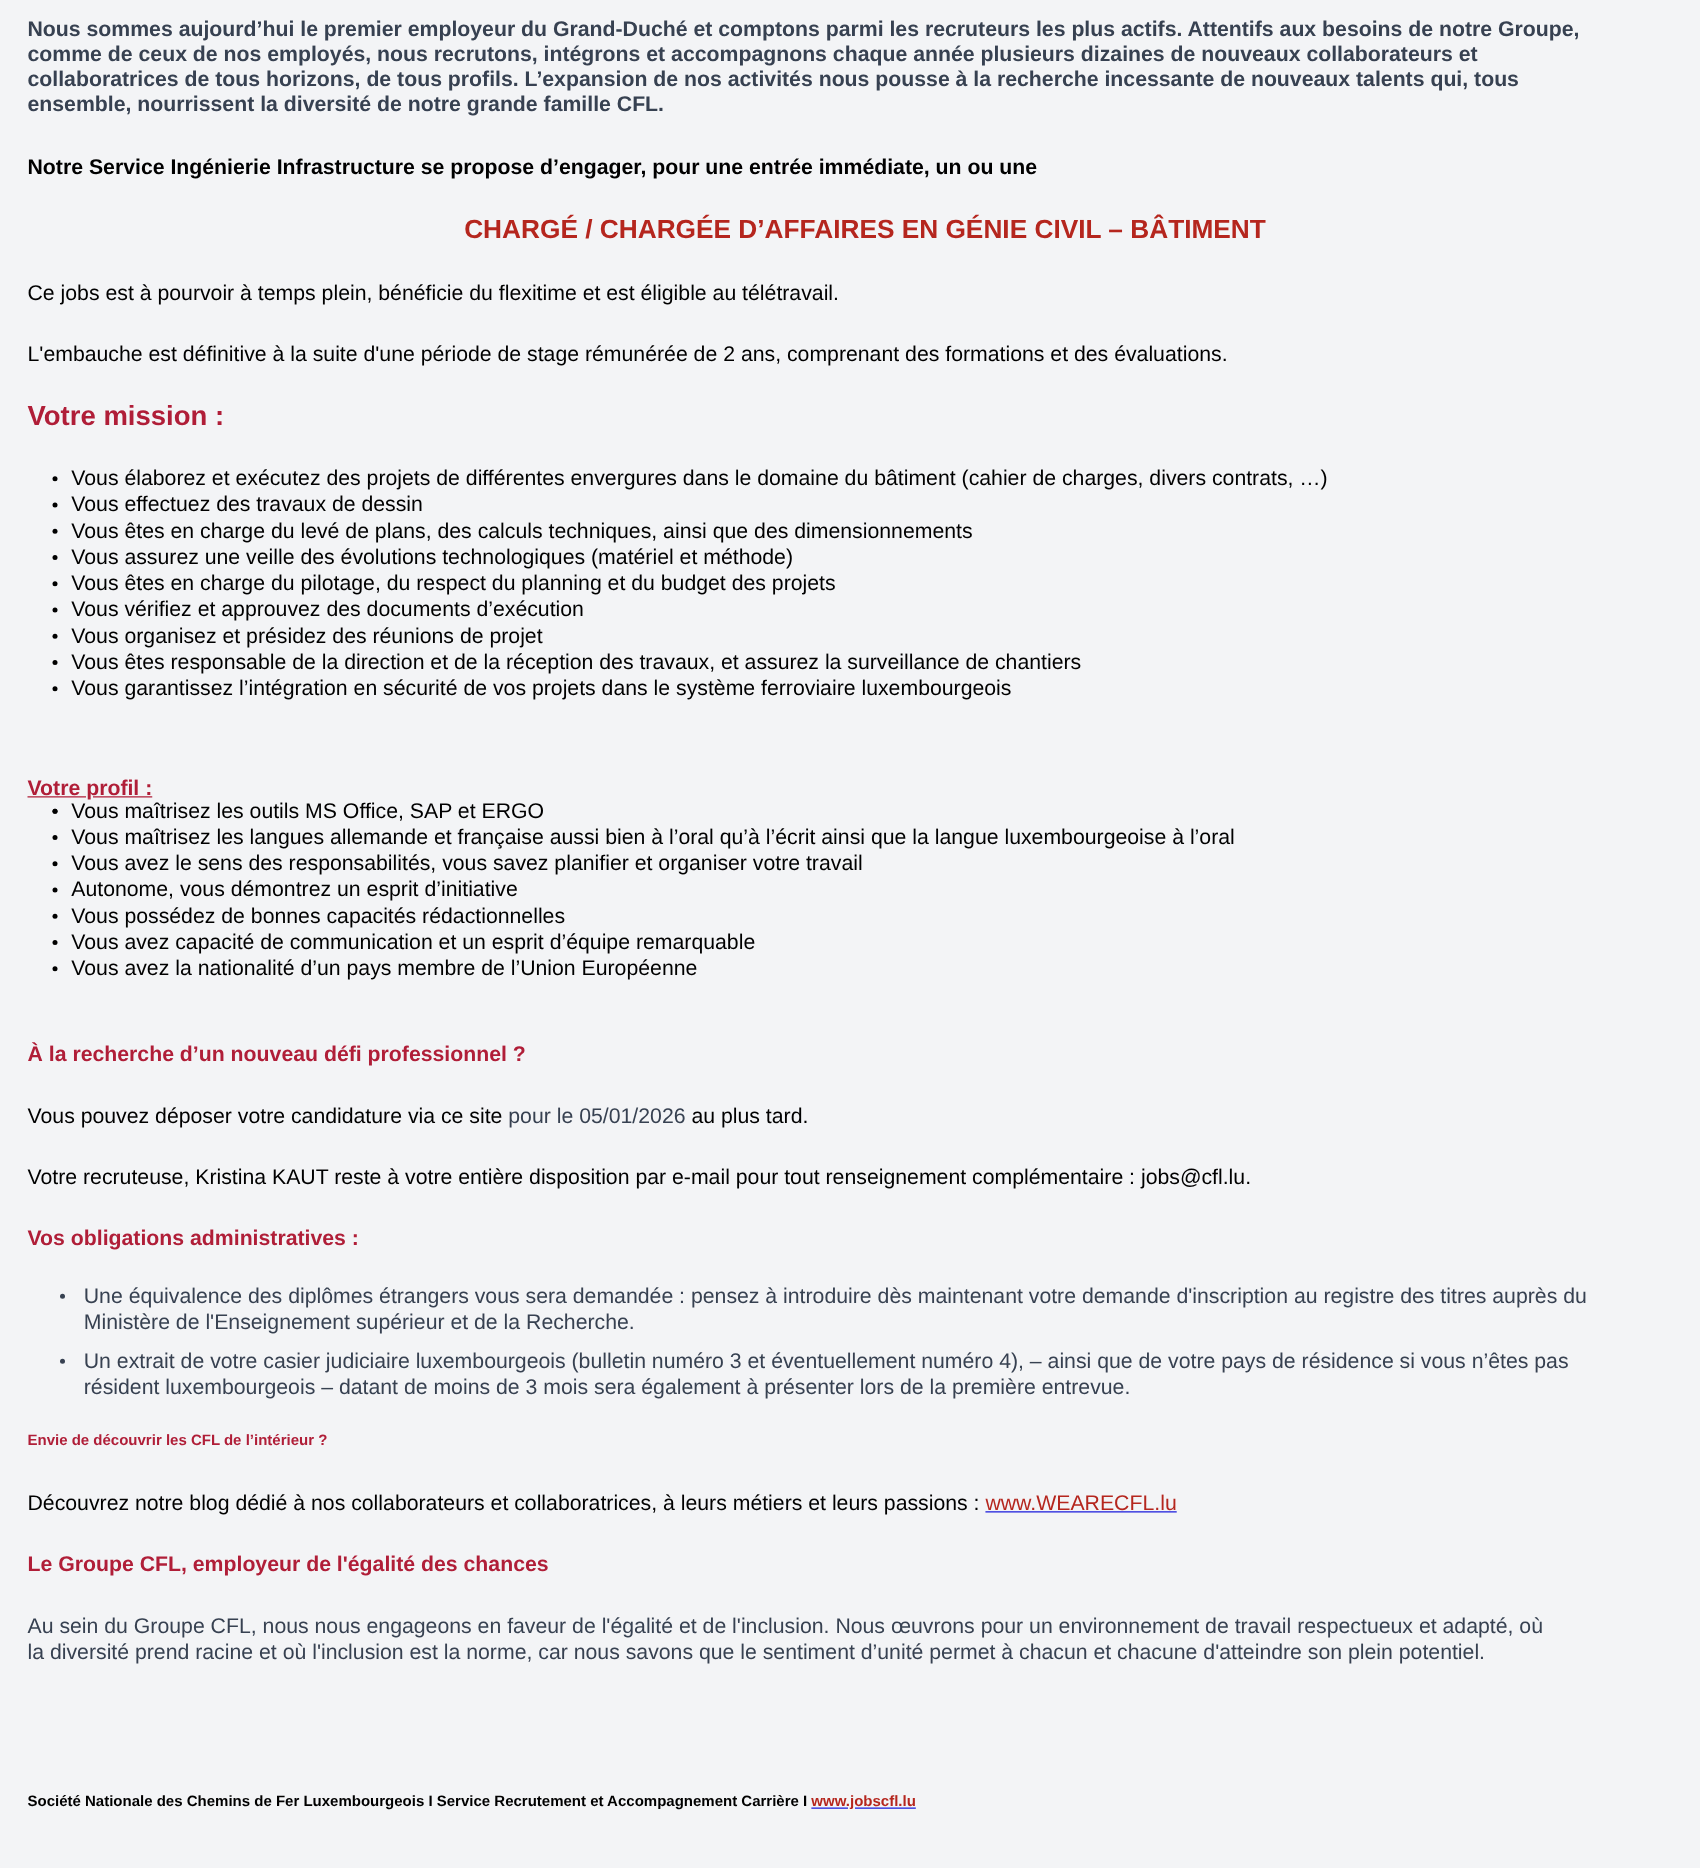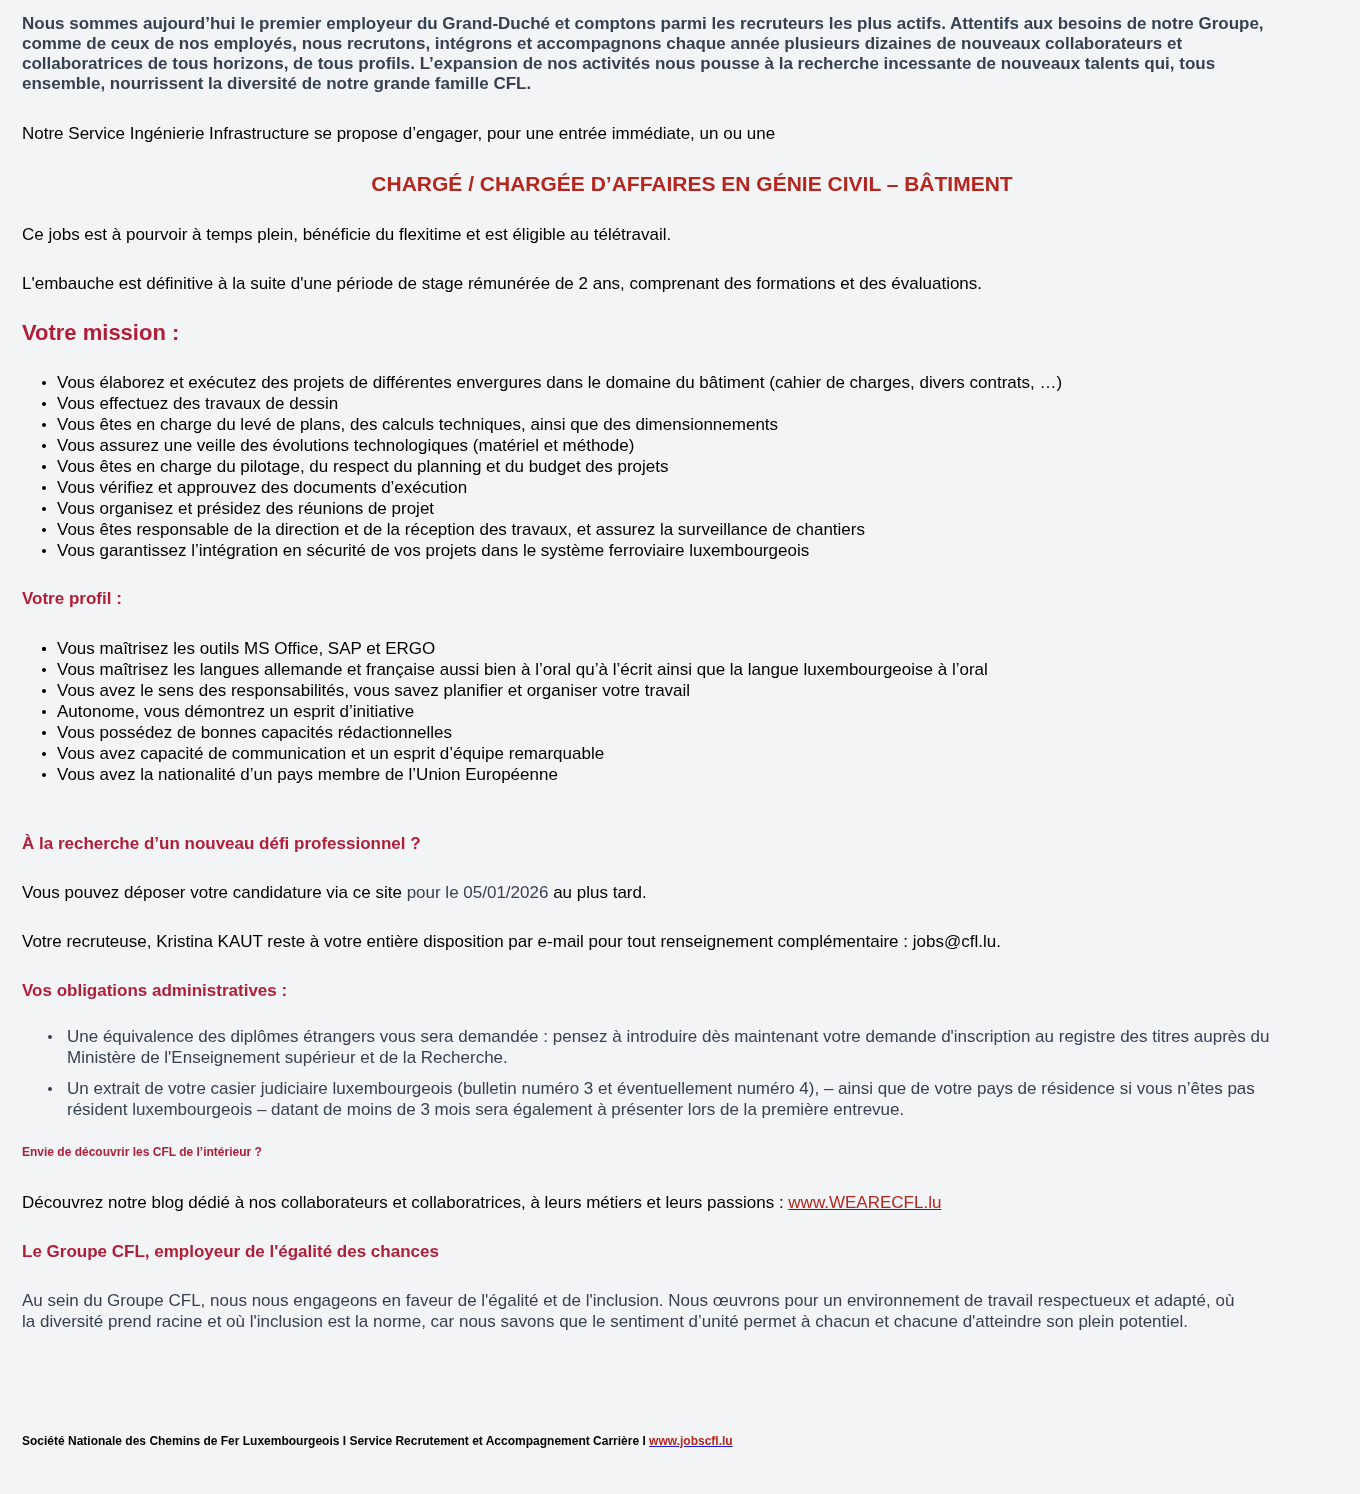--- a/index.html
+++ b/index.html
@@ -28,21 +28,21 @@
       line-height: 21px;
     }
     .intro {
       top: 14px;
       font-weight: bold;
       color: #374151;
       line-height: 20px;
     }
     .lead {
       top: 123px;
-      font-weight: normal;
+      font-weight: bold;
       color: #000000;
     }
     .job-title {
       top: 171px;
       left: 22px;
       width: 1340px;
       text-align: center;
       font-size: 21px;
       font-weight: bold;
       color: #b5261e;
@@ -127,21 +127,21 @@
     <li><span class="dot"></span><span>Vous effectuez des travaux de dessin</span></li>
     <li><span class="dot"></span><span>Vous êtes en charge du levé de plans, des calculs techniques, ainsi que des dimensionnements</span></li>
     <li><span class="dot"></span><span>Vous assurez une veille des évolutions technologiques (matériel et méthode)</span></li>
     <li><span class="dot"></span><span>Vous êtes en charge du pilotage, du respect du planning et du budget des projets</span></li>
     <li><span class="dot"></span><span>Vous vérifiez et approuvez des documents d’exécution</span></li>
     <li><span class="dot"></span><span>Vous organisez et présidez des réunions de projet</span></li>
     <li><span class="dot"></span><span>Vous êtes responsable de la direction et de la réception des travaux, et assurez la surveillance de chantiers</span></li>
     <li><span class="dot"></span><span>Vous garantissez l’intégration en sécurité de vos projets dans le système ferroviaire luxembourgeois</span></li>
   </ul>
 
-  <h2 class="block section-heading" style="top:588px; font-size:17px;">Votre profil :</h2>
+  <h2 class="block section-heading" style="top:620px; font-size:17px;text-decoration:underline;">Votre profil :</h2>
 
   <ul class="block bullets" style="top:638px; left:22px;">
     <li><span class="dot"></span></li>
     <li><span class="dot"></span><span>Vous maîtrisez les outils MS Office, SAP et ERGO</span></li>
     <li><span class="dot"></span><span>Vous maîtrisez les langues allemande et française aussi bien à l’oral qu’à l’écrit ainsi que la langue luxembourgeoise à l’oral</span></li>
     <li><span class="dot"></span><span>Vous avez le sens des responsabilités, vous savez planifier et organiser votre travail</span></li>
     <li><span class="dot"></span><span>Autonome, vous démontrez un esprit d’initiative</span></li>
     <li><span class="dot"></span><span>Vous possédez de bonnes capacités rédactionnelles</span></li>
     <li><span class="dot"></span><span>Vous avez capacité de communication et un esprit d’équipe remarquable</span></li>
     <li><span class="dot"></span><span>Vous avez la nationalité d’un pays membre de l’Union Européenne</span></li>

